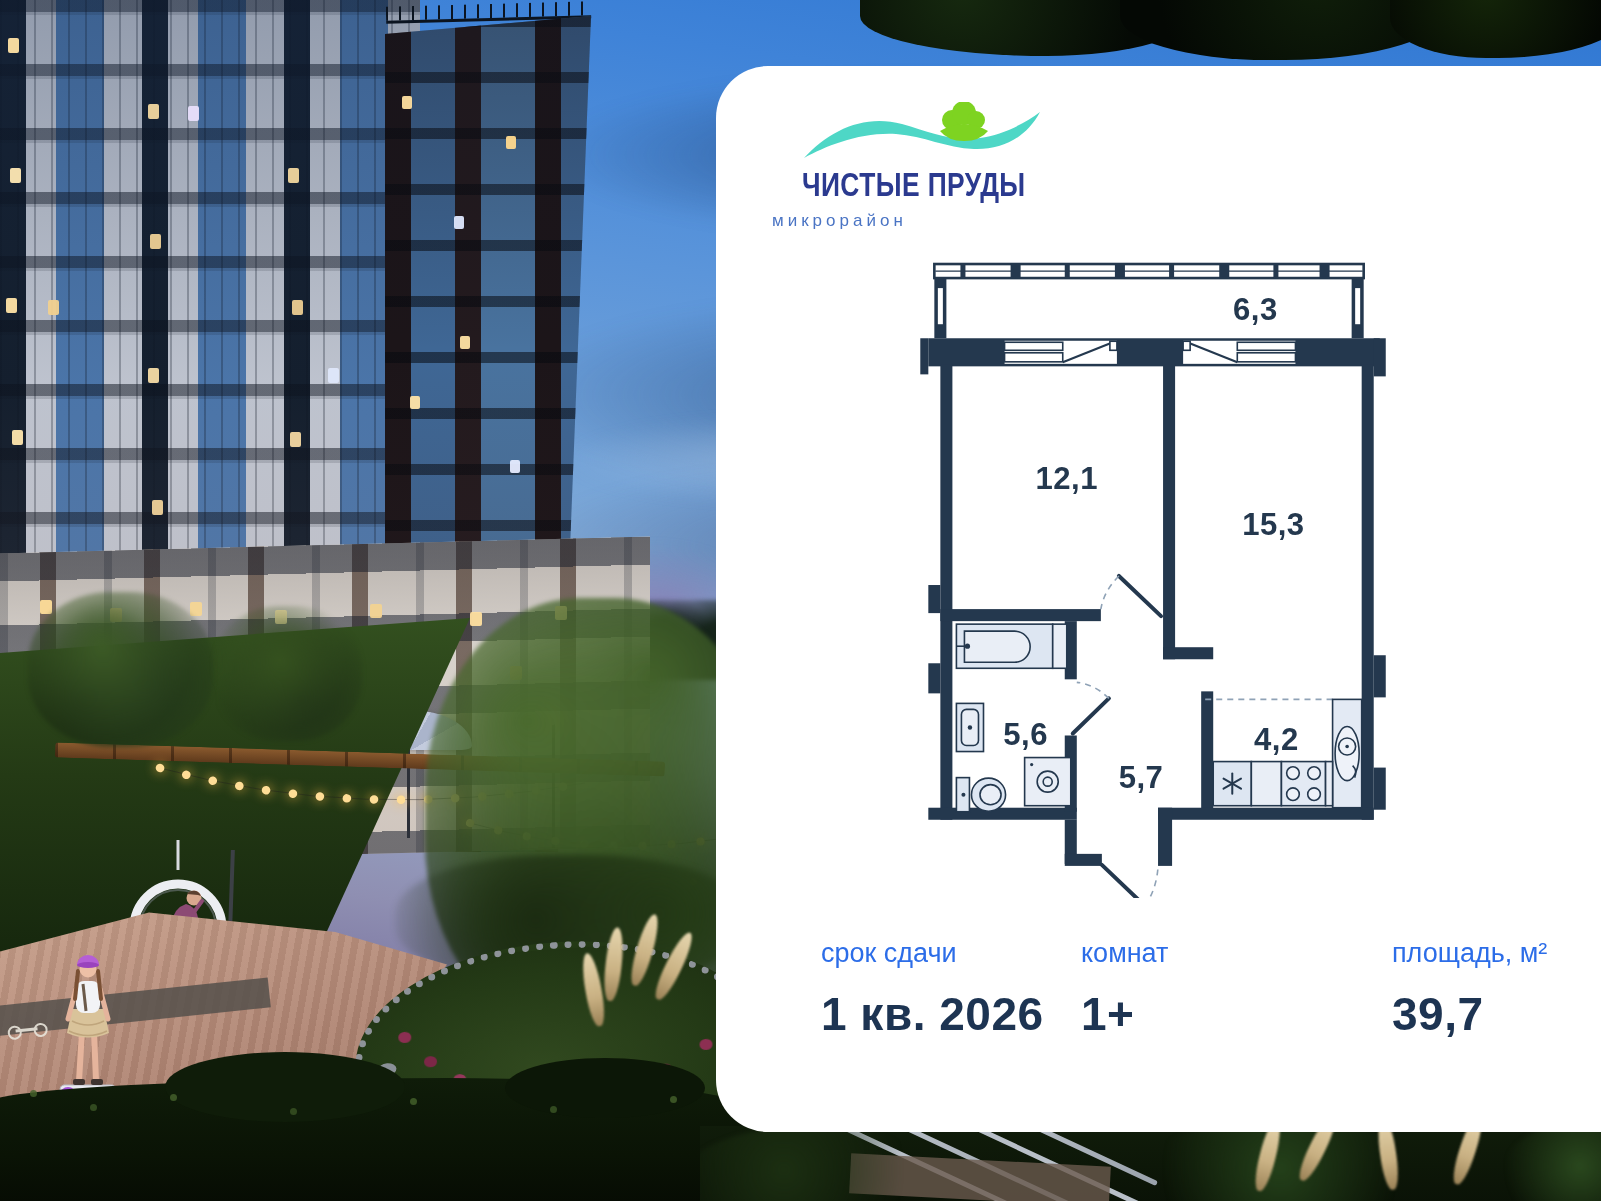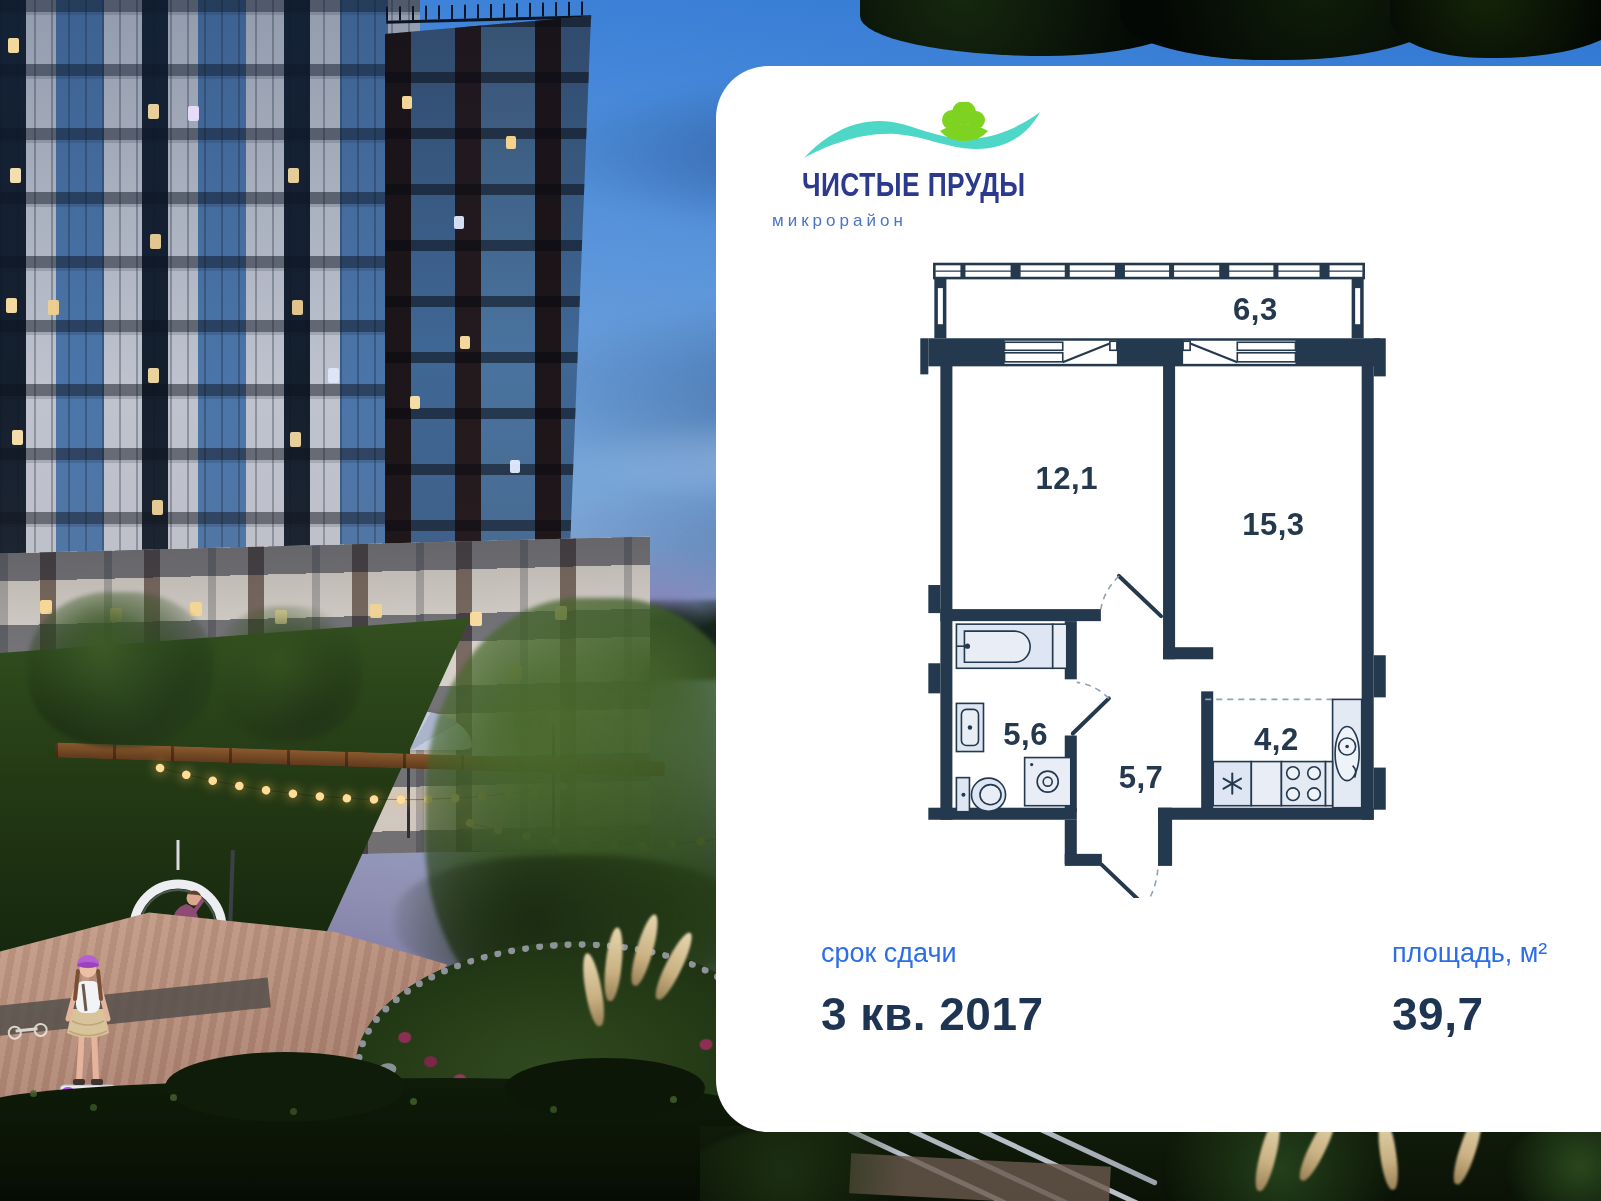--- a/index.html
+++ b/index.html
@@ -437,21 +437,25 @@
         <text x="368" y="278">15,3</text>
         <text x="121" y="487">5,6</text>
         <text x="236" y="530">5,7</text>
         <text x="371" y="492">4,2</text>
       </g>
     </svg>
 
     <div class="info abs">
       <div class="col col1">
         <div class="lbl">срок сдачи</div>
-        <div class="val">3 кв. 2017</div>
+        <div class="val">1 кв. 2026</div>
+      </div>
+      <div class="col col2">
+        <div class="lbl">комнат</div>
+        <div class="val">1+</div>
       </div>
       <div class="col col3">
         <div class="lbl">площадь, м²</div>
         <div class="val">39,7</div>
       </div>
     </div>
   </div>
 </div>
 
 </body></html>

